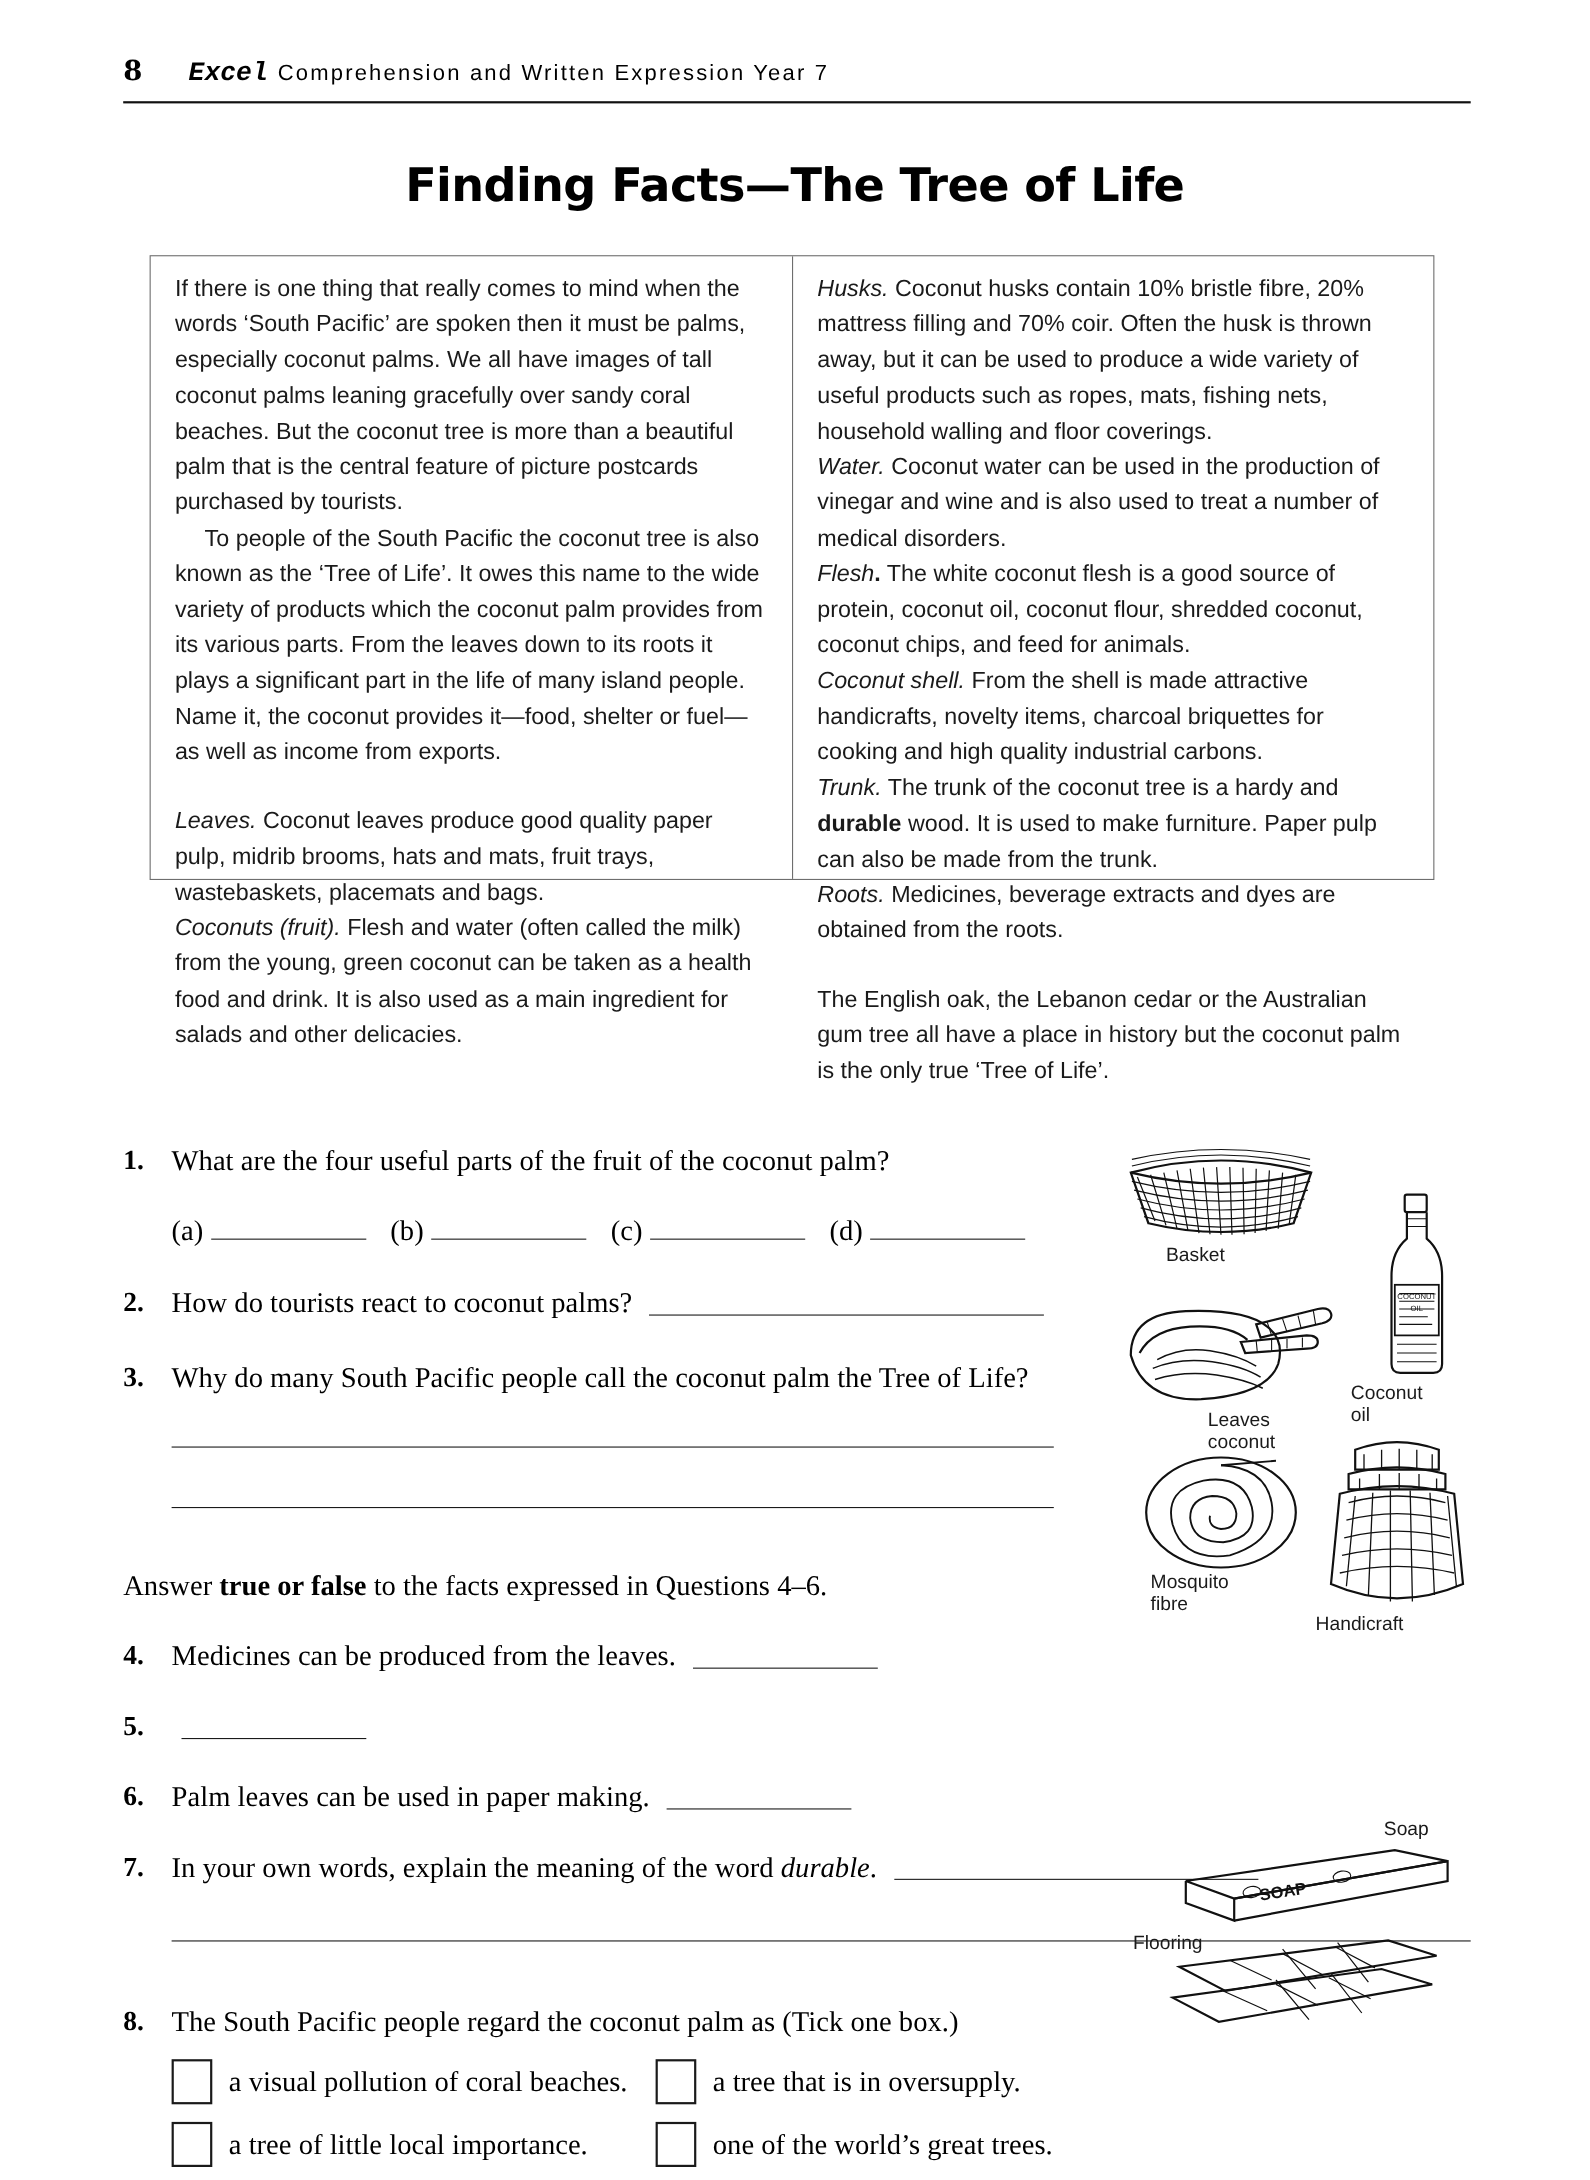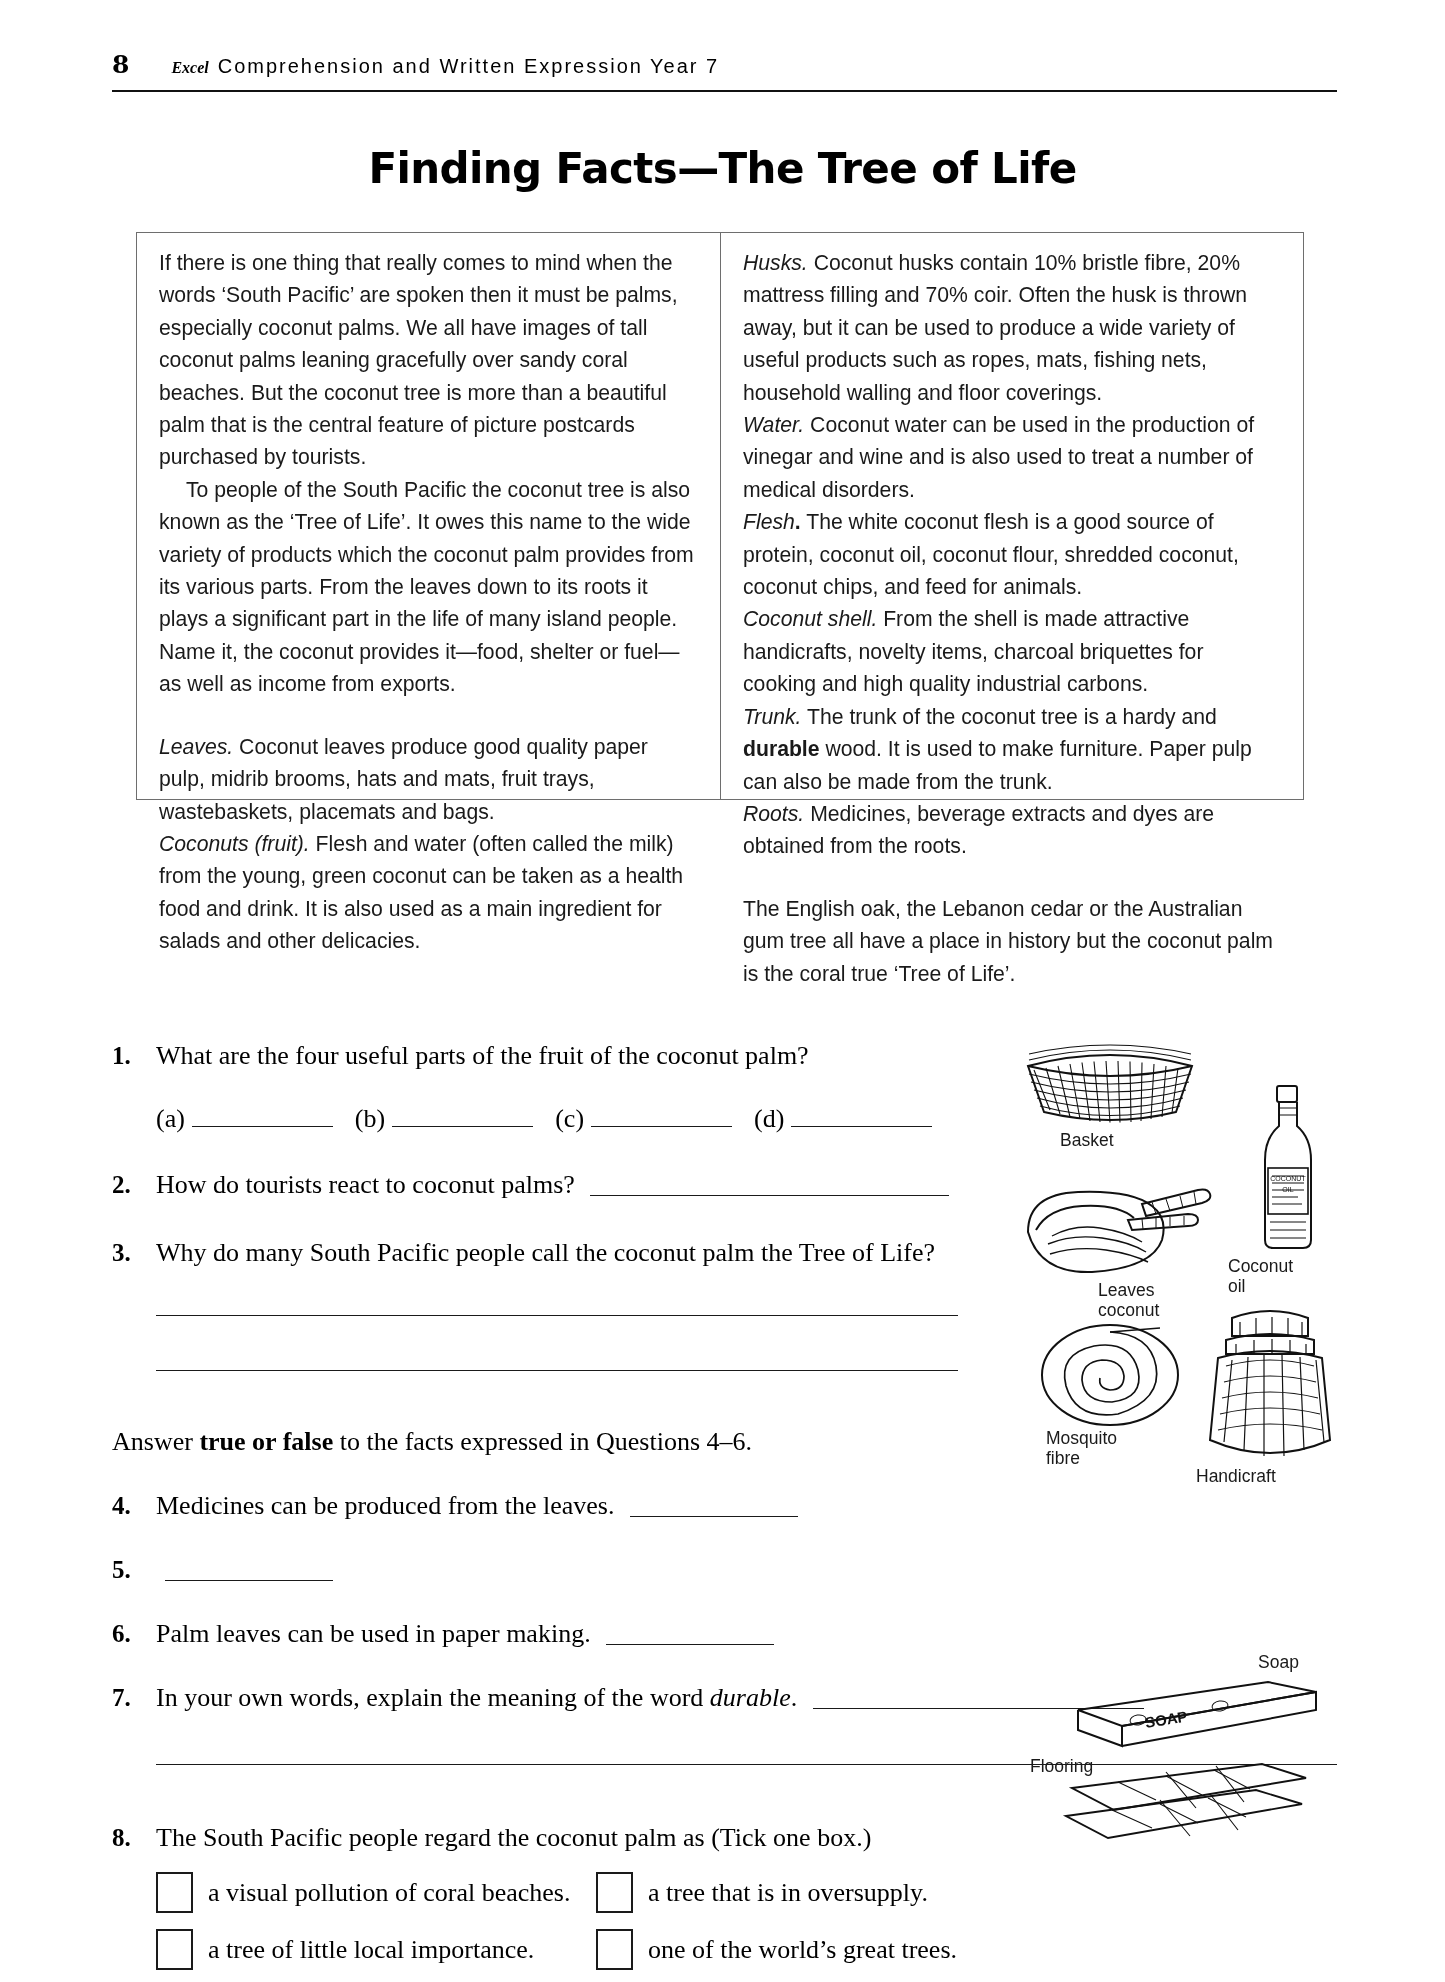--- a/index.html
+++ b/index.html
@@ -18,22 +18,22 @@
   .runhead {
     position:absolute; left:112px; top:50px; width:1225px;
     display:flex; align-items:baseline; gap:0;
     border-bottom:2px solid #111; padding-bottom:11px;
   }
   .runhead .pageno {
     font-family:"DejaVu Serif", serif;
     font-weight:bold; font-size:25px; letter-spacing:0; margin-right:42px;
   }
   .runhead .brand {
-    font-family:Liberation Serif, serif;
-    font-weight:bold; font-style:italic; font-size:16px; margin-right:9px;
+    font-family:Liberation Mono, monospace;
+    font-weight:bold; font-style:italic; font-size:24px; margin-right:9px;
   }
   .runhead .rhtitle {
     font-family:"Liberation Sans", sans-serif;
     font-size:20px; letter-spacing:2.0px; font-weight:400;
   }
 
   
   .maintitle {
     position:absolute; left:0; top:144px; width:1445px; text-align:center;
     font-family:"DejaVu Sans", sans-serif;
@@ -124,21 +124,21 @@
       <p><i>Coconuts (fruit).</i><span> Flesh and water (often called the milk) from the young, green coconut can be taken as a health food and drink. It is also used as a main ingredient for salads and other delicacies.</span></p>
     </div>
 
     <div class="pcol right">
       <p><i>Husks.</i><span> Coconut husks contain 10% bristle fibre, 20% mattress filling and 70% coir. Often the husk is thrown away, but it can be used to produce a wide variety of useful products such as ropes, mats, fishing nets, household walling and floor coverings.</span></p>
       <p><i>Water.</i><span> Coconut water can be used in the production of vinegar and wine and is also used to treat a number of medical disorders.</span></p>
       <p><i>Flesh</i><b>.</b><span> The white coconut flesh is a good source of protein, coconut oil, coconut flour, shredded coconut, coconut chips, and feed for animals.</span></p>
       <p><i>Coconut shell.</i><span> From the shell is made attractive handicrafts, novelty items, charcoal briquettes for cooking and high quality industrial carbons.</span></p>
       <p><i>Trunk.</i><span> The trunk of the coconut tree is a hardy and </span><b>durable</b><span> wood. It is used to make furniture. Paper pulp can also be made from the trunk.</span></p>
       <p><i>Roots.</i><span> Medicines, beverage extracts and dyes are obtained from the roots.</span></p>
-      <p class="gap">The English oak, the Lebanon cedar or the Australian gum tree all have a place in history but the coconut palm is the coral true ‘Tree of Life’.</p>
+      <p class="gap">The English oak, the Lebanon cedar or the Australian gum tree all have a place in history but the coconut palm is the only true ‘Tree of Life’.</p>
     </div>
   </div>
 
   <div class="qzone">
 
     <div class="q" style="margin-top:0;">
       <span class="qnum">1.</span>
       <span class="qtext">What are the four useful parts of the fruit of the coconut palm?</span>
     </div>
 

